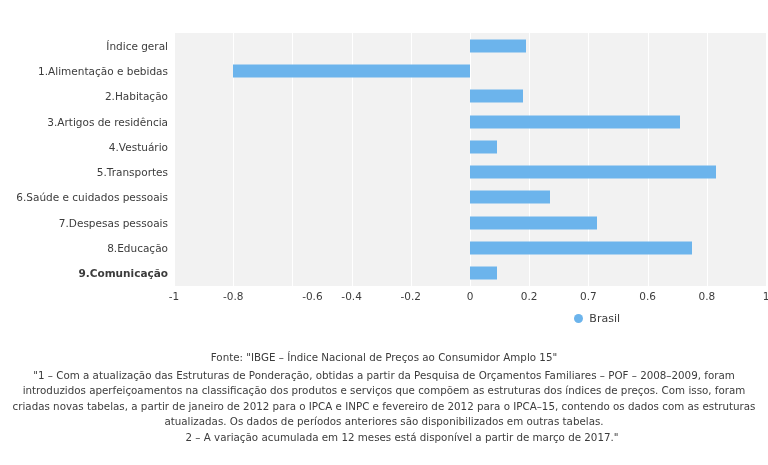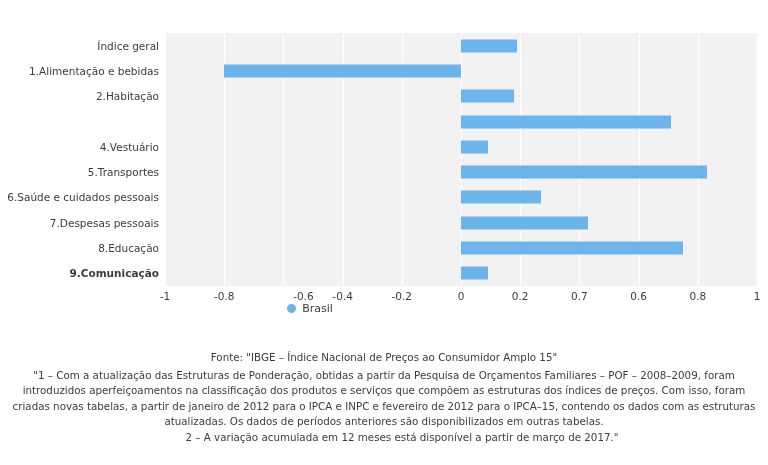--- a/index.html
+++ b/index.html
@@ -25,21 +25,21 @@
     left: 0;
     width: 768px;
     text-align: center;
     font-size: 14.5px;
     color: #3a3a3a;
   }
 
   
   .plot-wrap {
     position: absolute;
-    left: 7px;
+    left: 16px;
     top: 33px;
     width: 664px;
     height: 270px;
   }
   .cat-labels {
     position: absolute;
     left: 0;
     top: 0;
     width: 158px;
     height: 253px;
@@ -95,24 +95,24 @@
     top: 4px;
     font-size: 10.5px;
     color: #3c3c3c;
     transform: translateX(-50%);
     white-space: nowrap;
   }
 
   
   .legend {
     position: absolute;
-    top: 302px;
+    top: 312px;
     left: 0;
     width: 620px;
-    text-align: center;
+    text-align: right;
     font-size: 11px;
     color: #3c3c3c;
   }
   .legend-item {
     display: inline-flex;
     align-items: center;
     gap: 6px;
   }
   .legend-swatch {
     display: inline-block;
@@ -151,20 +151,21 @@
 <body>
 
 <div class="page">
 
 
   <div class="plot-wrap">
     <div class="cat-labels">
         <div class="cat-label" style="top: 12.65px;">Índice geral</div>
         <div class="cat-label" style="top: 37.95px;">1.Alimentação e bebidas</div>
         <div class="cat-label" style="top: 63.25px;">2.Habitação</div>
+        <div class="cat-label" style="top: 88.55px;">3.Artigos de residência</div>
         <div class="cat-label" style="top: 113.85px;">4.Vestuário</div>
         <div class="cat-label" style="top: 139.15px;">5.Transportes</div>
         <div class="cat-label" style="top: 164.45px;">6.Saúde e cuidados pessoais</div>
         <div class="cat-label" style="top: 189.75px; text-align: right;">7.Despesas pessoais</div>
         <div class="cat-label" style="top: 215.05px;">8.Educação</div>
         <div class="cat-label" style="top: 240.35px; font-weight: bold;">9.Comunicação</div>
       </div>
     <div class="plot">
       <div class="grid-layer">
           <div class="gridline" style="left: 0px;"></div>

